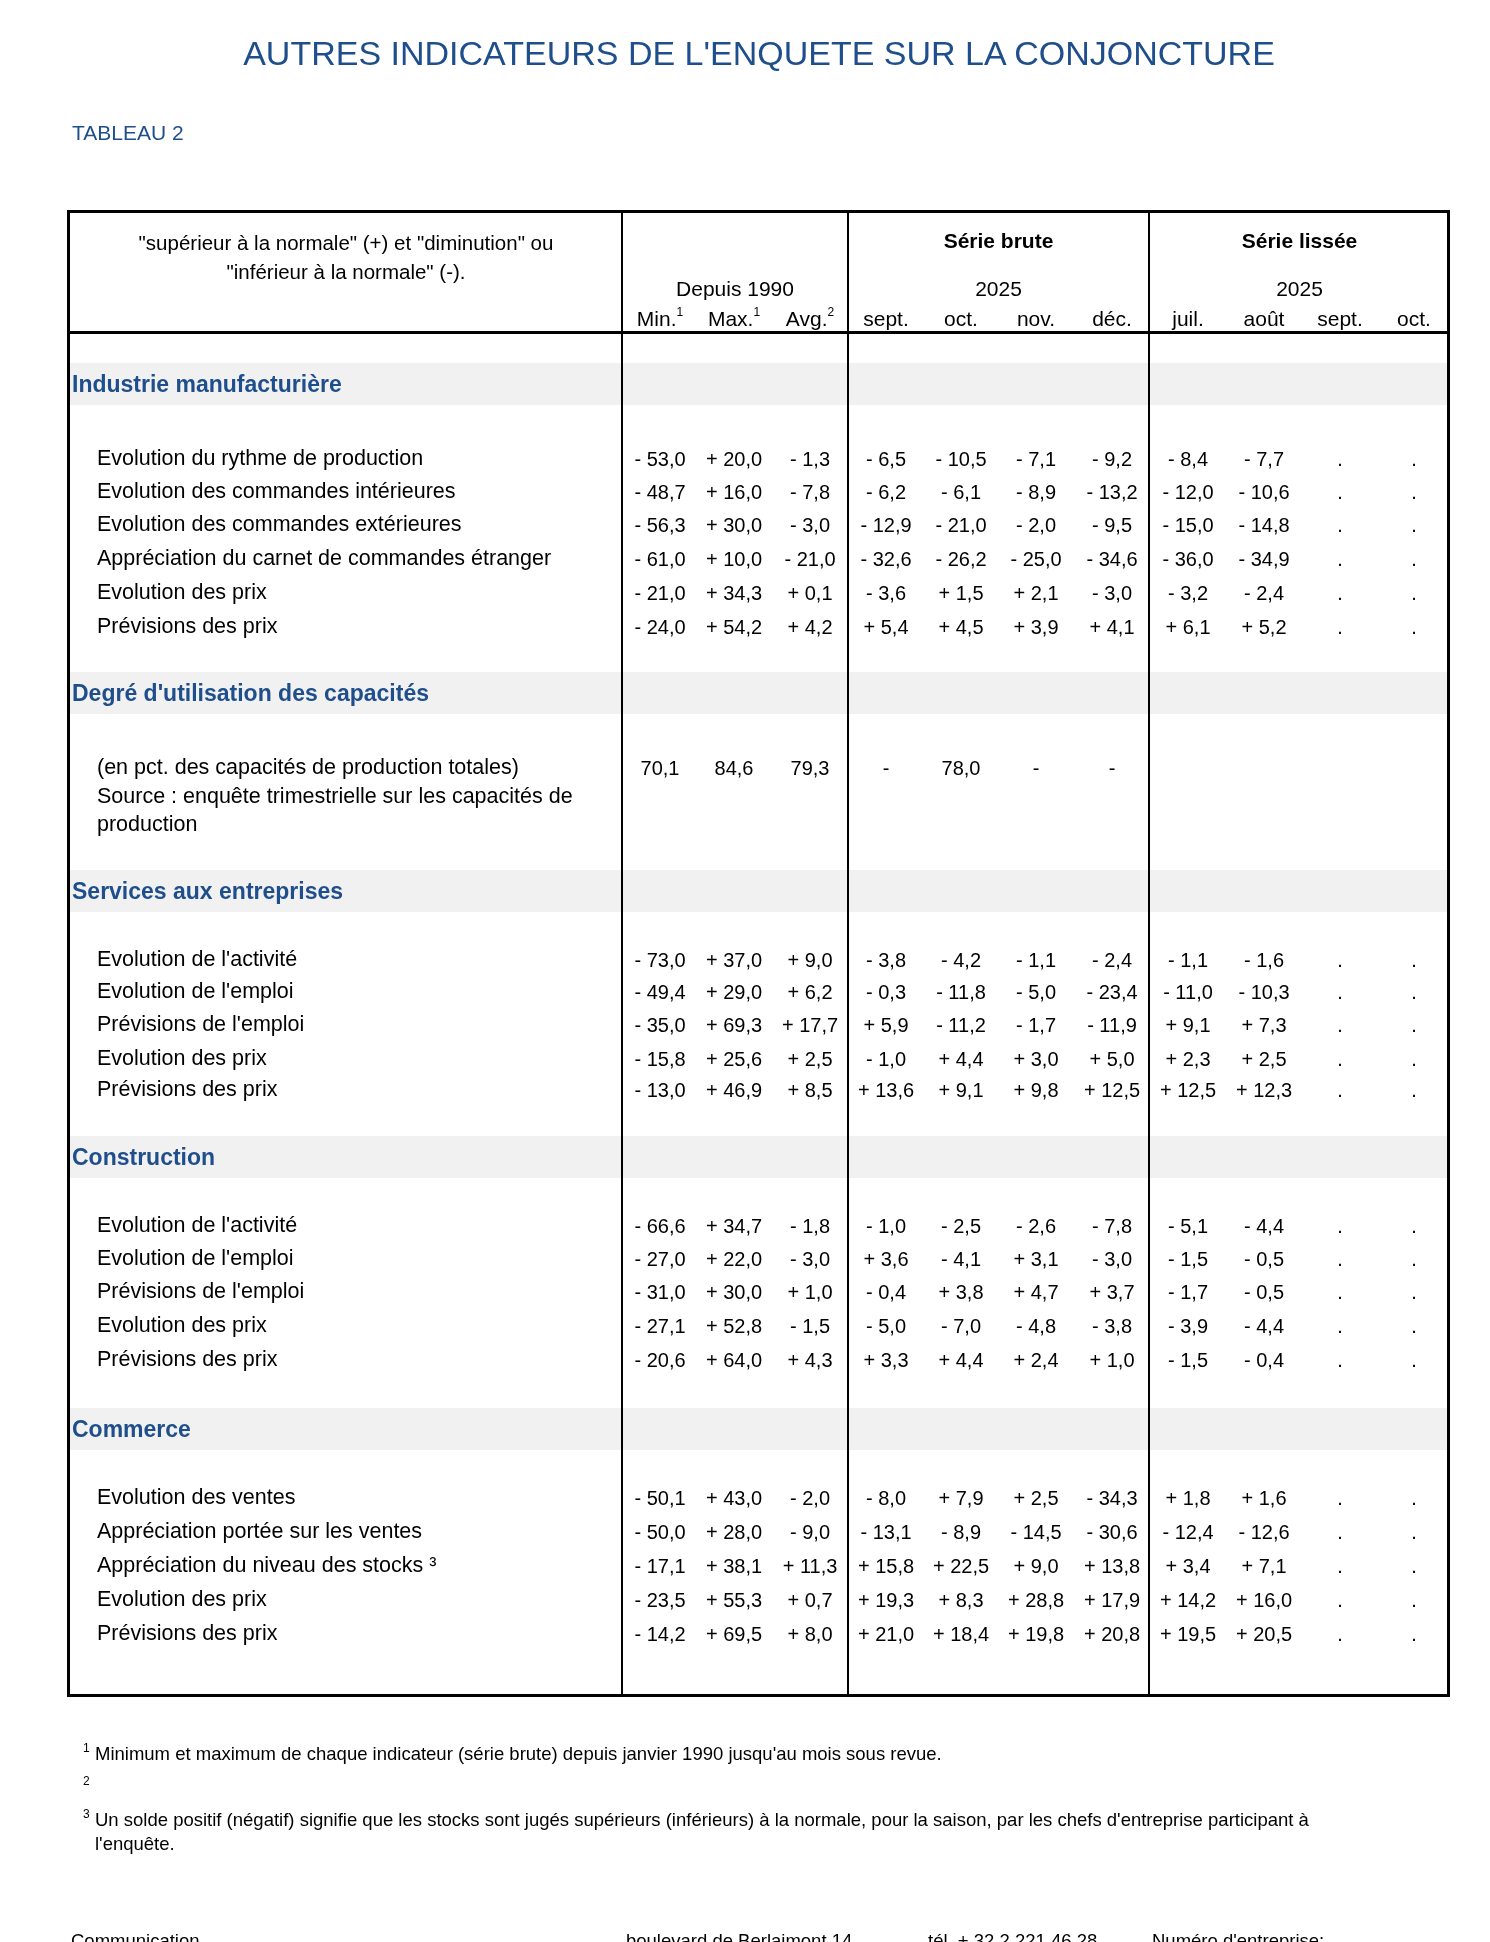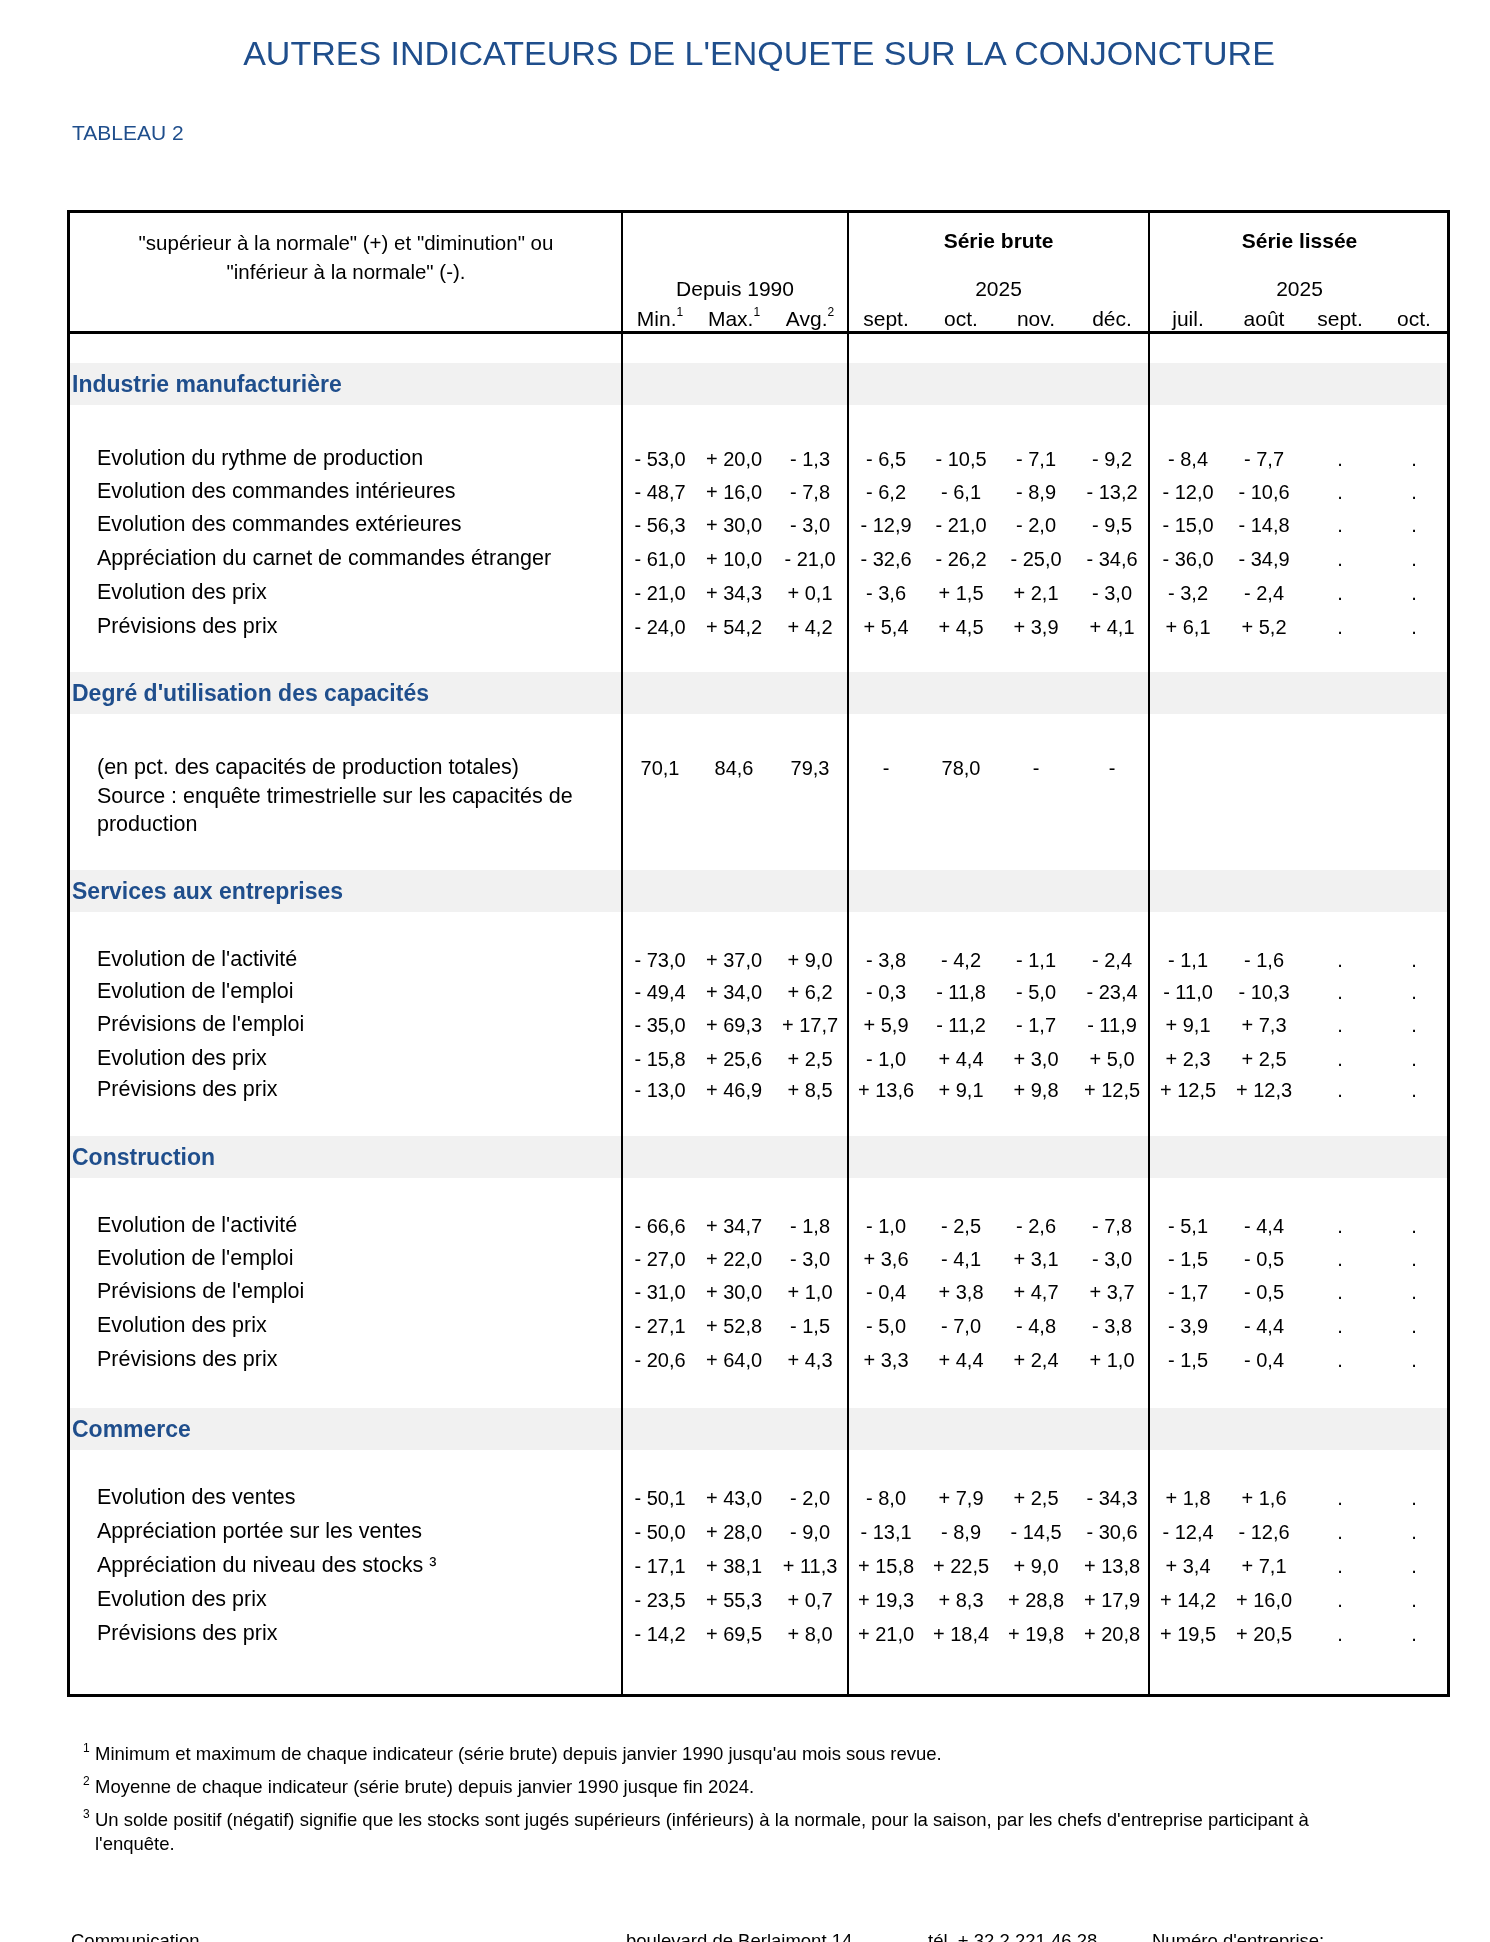--- a/index.html
+++ b/index.html
@@ -174,21 +174,21 @@
     <div class="abs cell" style="left: 848px; top: 949px;">- 3,8</div>
     <div class="abs cell" style="left: 923px; top: 949px;">- 4,2</div>
     <div class="abs cell" style="left: 998px; top: 949px;">- 1,1</div>
     <div class="abs cell" style="left: 1074px; top: 949px;">- 2,4</div>
     <div class="abs cell" style="left: 1150px; top: 949px;">- 1,1</div>
     <div class="abs cell" style="left: 1226px; top: 949px;">- 1,6</div>
     <div class="abs cell" style="left: 1302px; top: 949px;">.</div>
     <div class="abs cell" style="left: 1376px; top: 949px;">.</div>
     <div class="abs row-label" style="top: 979px;">Evolution de l'emploi</div>
     <div class="abs cell" style="left: 622px; top: 981px;">- 49,4</div>
-    <div class="abs cell" style="left: 696px; top: 981px;">+ 34,0</div>
+    <div class="abs cell" style="left: 696px; top: 981px;">+ 29,0</div>
     <div class="abs cell" style="left: 772px; top: 981px;">+ 6,2</div>
     <div class="abs cell" style="left: 848px; top: 981px;">- 0,3</div>
     <div class="abs cell" style="left: 923px; top: 981px;">- 11,8</div>
     <div class="abs cell" style="left: 998px; top: 981px;">- 5,0</div>
     <div class="abs cell" style="left: 1074px; top: 981px;">- 23,4</div>
     <div class="abs cell" style="left: 1150px; top: 981px;">- 11,0</div>
     <div class="abs cell" style="left: 1226px; top: 981px;">- 10,3</div>
     <div class="abs cell" style="left: 1302px; top: 981px;">.</div>
     <div class="abs cell" style="left: 1376px; top: 981px;">.</div>
     <div class="abs row-label" style="top: 1012px;">Prévisions de l'emploi</div>
@@ -358,21 +358,20 @@
     <div class="abs cell" style="left: 1302px; top: 1623px;">.</div>
     <div class="abs cell" style="left: 1376px; top: 1623px;">.</div>
   </div>
 
 <div class="abs fn" style="top:1742px">
   <span class="fn-num">1</span>
   <span>Minimum et maximum de chaque indicateur (série brute) depuis janvier 1990 jusqu'au mois sous revue.</span>
 </div>
 <div class="abs fn" style="top:1775px">
   <span class="fn-num">2</span>
-  <span>Moyenne de chaque indicateur (série brute) depuis janvier 1990 jusque fin 2024.</span>
 </div>
 <div class="abs fn" style="top:1808px">
   <span class="fn-num">3</span>
   <div>Un solde positif (négatif) signifie que les stocks sont jugés supérieurs (inférieurs) à la normale, pour la saison, par les chefs d'entreprise participant à</div>
   <div>l'enquête.</div>
 </div>
 
 <div class="abs foot" style="left:71px">Communication</div>
 <div class="abs foot" style="left:626px">boulevard de Berlaimont 14</div>
 <div class="abs foot" style="left:928px">tél. + 32 2 221 46 28</div>

